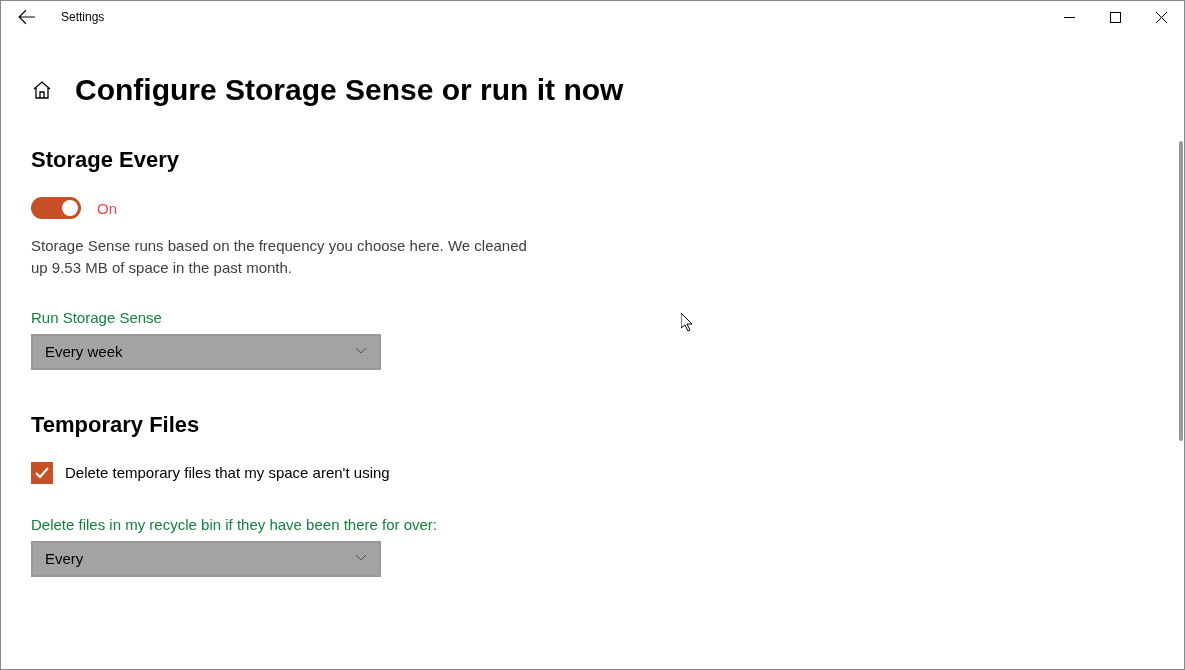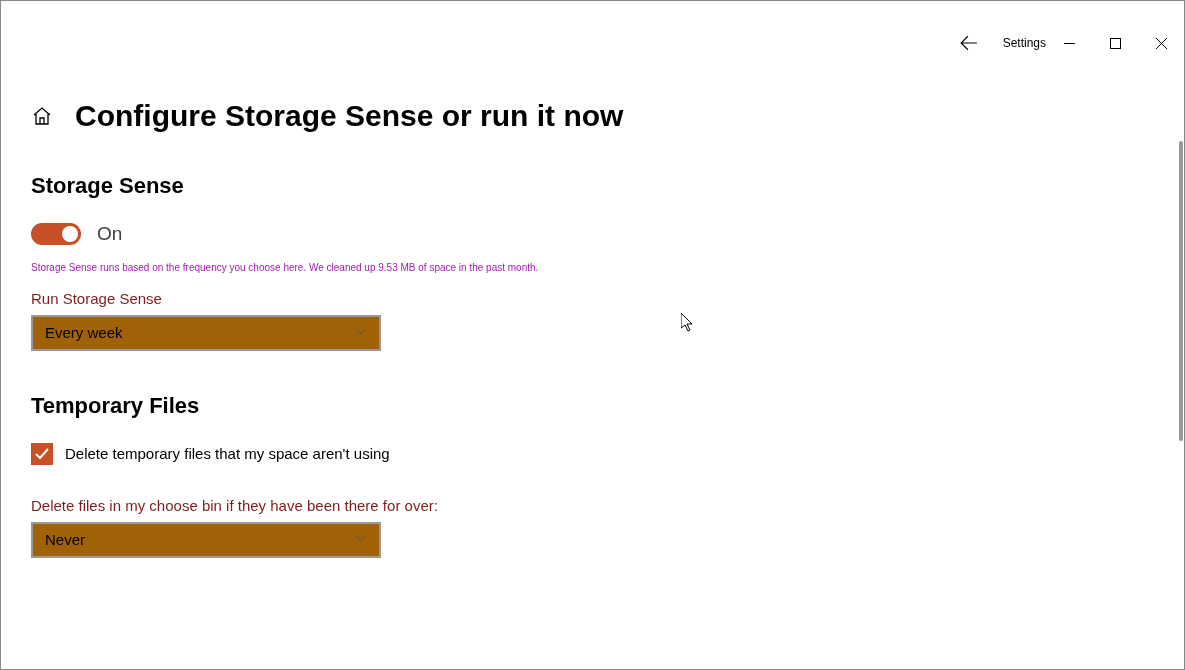--- a/index.html
+++ b/index.html
@@ -13,22 +13,21 @@
       height: 670px;
       background: #fff;
       border: 1px solid #888;
       overflow: hidden;
       position: relative;
     }
     .titlebar {
       height: 32px;
       display: flex;
       align-items: center;
-      justify-content: flex-end;
-      margin-top: 26px;
+      justify-content: space-between;
     }
     .titlebar-left {
       display: flex;
       align-items: center;
       gap: 24px;
       padding-left: 16px;
     }
     .back-btn {
       width: 20px;
       height: 20px;
@@ -100,46 +99,46 @@
     .toggle-knob {
       position: absolute;
       right: 3px;
       top: 3px;
       width: 16px;
       height: 16px;
       border-radius: 50%;
       background: #fff;
     }
     .toggle-label {
-      font-size: 19px;
+      font-size: 15px;
+      color: #ef4444;
+    }
+    .desc {
+      font-size: 15px;
       color: #404040;
-    }
-    .desc {
-      font-size: 10px;
-      color: #a21caf;
       max-width: 510px;
       line-height: 1.45;
-      margin-bottom: 14px;
+      margin-bottom: 30px;
     }
     .field-label {
       font-size: 15px;
-      color: #7f1d1d;
+      color: #15803d;
       margin-bottom: 8px;
     }
     .select {
       width: 350px;
       height: 36px;
       border: 2px solid #999;
       display: flex;
       align-items: center;
       justify-content: space-between;
       padding: 0 12px;
       cursor: pointer;
       margin-bottom: 42px;
-      background: #a16207;
+      background: #a3a3a3;
     }
     .select-text {
       font-size: 15px;
     }
     .chevron {
       font-size: 12px;
     }
     .section2 {
     }
     .checkbox-row {
@@ -210,21 +209,21 @@
 <div class="content-area">
   <div class="page-header">
     <div class="home-icon">
       <svg width="20" height="20" viewBox="0 0 20 20" fill="none" stroke="#000" stroke-width="1.3">
         <path d="M2 9 L10 2 L18 9 M4 8 L4 18 L16 18 L16 8 M8 18 L8 12 L12 12 L12 18"></path>
       </svg>
     </div>
     <h1 class="page-title">Configure Storage Sense or run it now</h1>
   </div>
 
-  <h2 class="section-heading">Storage Sense</h2>
+  <h2 class="section-heading">Storage Every</h2>
 
   <div class="toggle-row">
     <div class="toggle">
       <div class="toggle-knob"></div>
     </div>
     <span class="toggle-label">On</span>
   </div>
 
   <p class="desc">Storage Sense runs based on the frequency you choose here. We cleaned up 9.53 MB of space in the past month.</p>
 
@@ -243,23 +242,23 @@
 
     <div class="checkbox-row">
       <div class="checkbox">
         <svg width="16" height="16" viewBox="0 0 16 16" fill="none" stroke="#fff" stroke-width="2">
             <path d="M2 8 L6 12 L14 3"></path>
           </svg>
       </div>
       <span class="checkbox-label">Delete temporary files that my space aren't using</span>
     </div>
 
-    <div class="field-label">Delete files in my choose bin if they have been there for over:</div>
+    <div class="field-label">Delete files in my recycle bin if they have been there for over:</div>
     <div class="select" style="margin-bottom:0;">
-      <span class="select-text">Never</span>
+      <span class="select-text">Every</span>
       <span class="chevron">
         <svg width="12" height="12" viewBox="0 0 12 12" fill="none" stroke="#555" stroke-width="1">
             <path d="M1 4 L6 9 L11 4"></path>
           </svg>
       </span>
     </div>
   </div>
 </div>
 
 <div class="scrollbar"></div>

